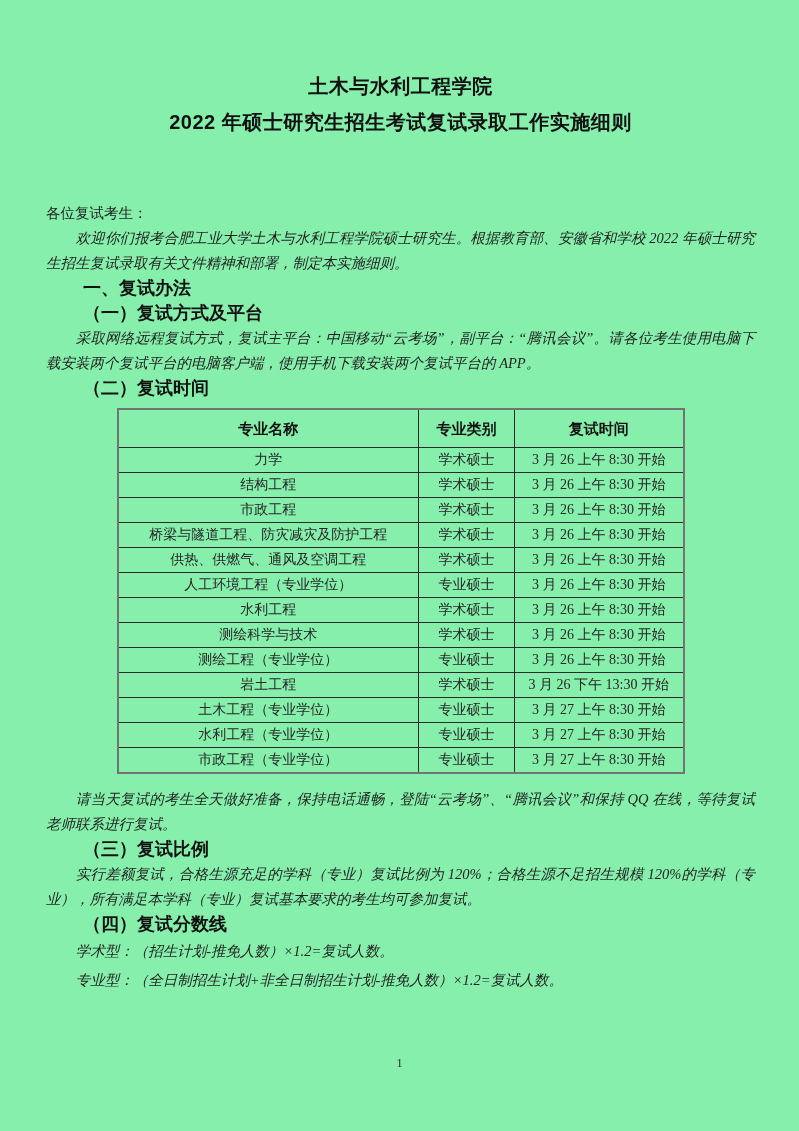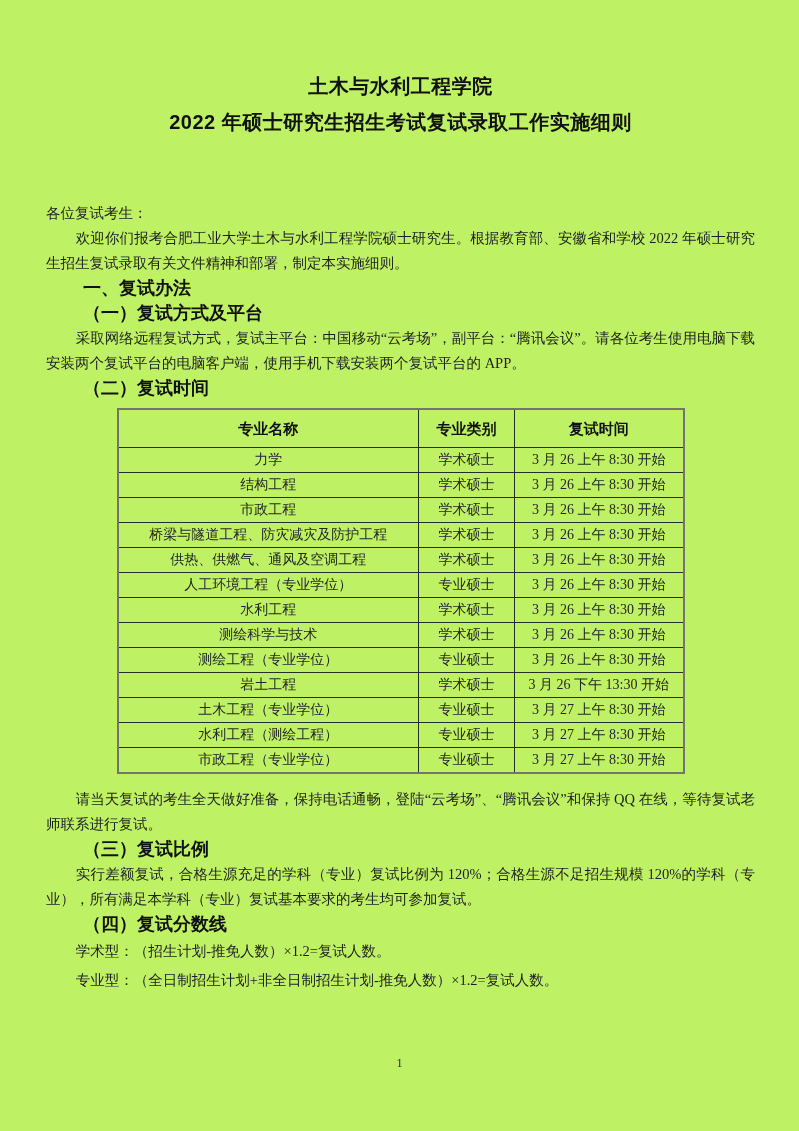--- a/index.html
+++ b/index.html
@@ -1,31 +1,31 @@
 <!DOCTYPE html>
 <html><head>
 <meta charset="utf-8">
 <style>
   html,body { margin:0; padding:0; background:#ffffff; }
   .page {
     position:relative; width:799px; height:1131px; margin:0 auto;
-    background:#bef264; color:#1f1f1f; overflow:hidden;
+    background:#86efac; color:#1f1f1f; overflow:hidden;
     font-family:"Liberation Serif","DejaVu Serif",serif;
     font-size:14.5px; line-height:25px;
   }
   .content { padding:68px 44px 0 46px; }
   .doc-title {
     text-align:center; font-weight:bold; font-size:20px; line-height:36px;
     color:#111; letter-spacing:0.5px;
     font-family:"Liberation Sans","DejaVu Sans",sans-serif;
   }
   p { margin:0; }
   .salutation { margin-top:61px; }
   .para { text-align:justify; }
-  .indent { text-indent:2.05em; }
+  .indent { text-indent:2.05em;font-style:italic; }
   .heading {
     font-weight:bold; color:#111; font-size:18px;
     font-family:"Liberation Sans","DejaVu Sans",sans-serif;
     padding-left:37px;
   }
   .schedule {
     border-collapse:collapse; table-layout:fixed;
     width:566px; margin:7px auto 0 auto;
     border:2px solid #737373;
   }
@@ -134,21 +134,21 @@
             <td>岩土工程</td>
             <td>学术硕士</td>
             <td>3 月 26 下午 13:30 开始</td>
           </tr>
           <tr>
             <td>土木工程（专业学位）</td>
             <td>专业硕士</td>
             <td>3 月 27 上午 8:30 开始</td>
           </tr>
           <tr>
-            <td>水利工程（测绘工程）</td>
+            <td>水利工程（专业学位）</td>
             <td>专业硕士</td>
             <td>3 月 27 上午 8:30 开始</td>
           </tr>
           <tr>
             <td>市政工程（专业学位）</td>
             <td>专业硕士</td>
             <td>3 月 27 上午 8:30 开始</td>
           </tr>
         </tbody>
     </table>

